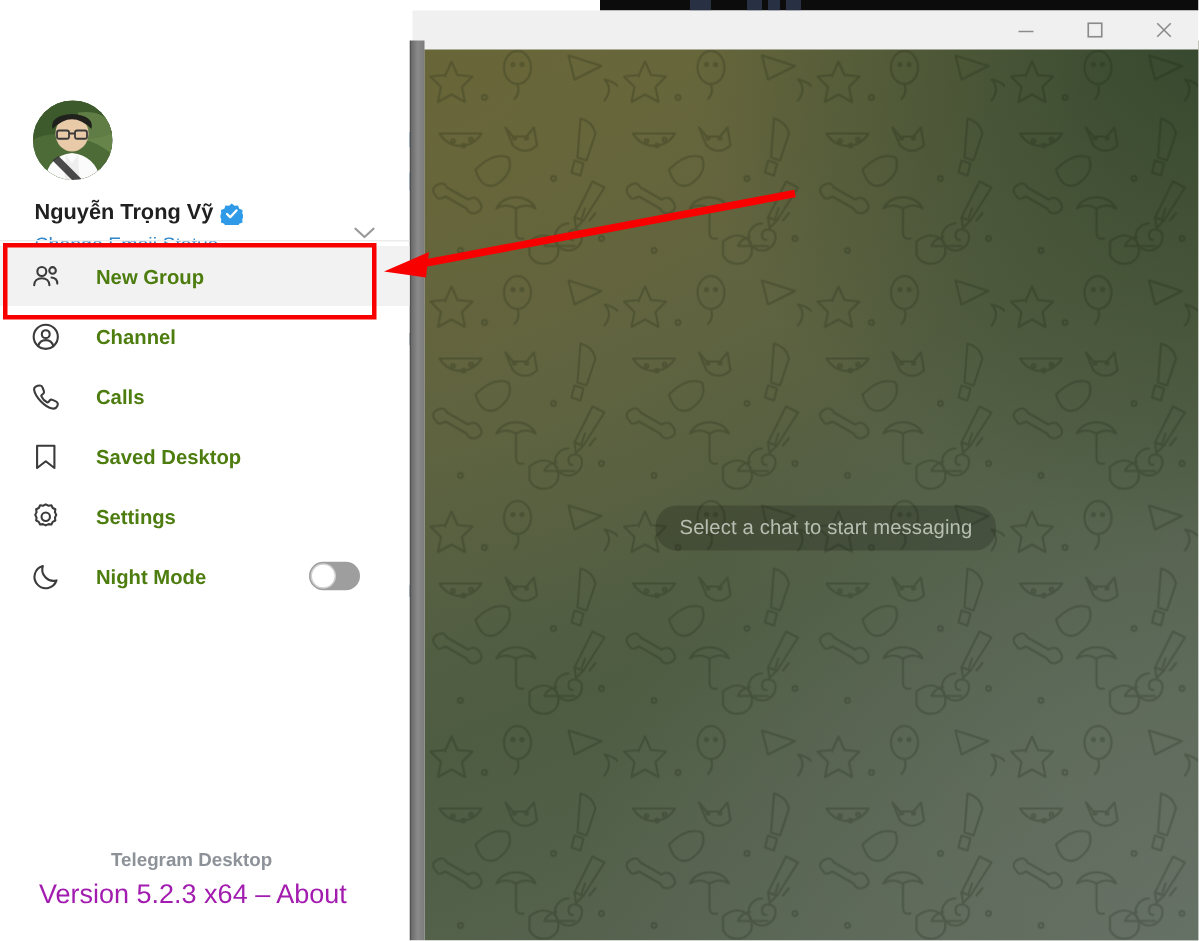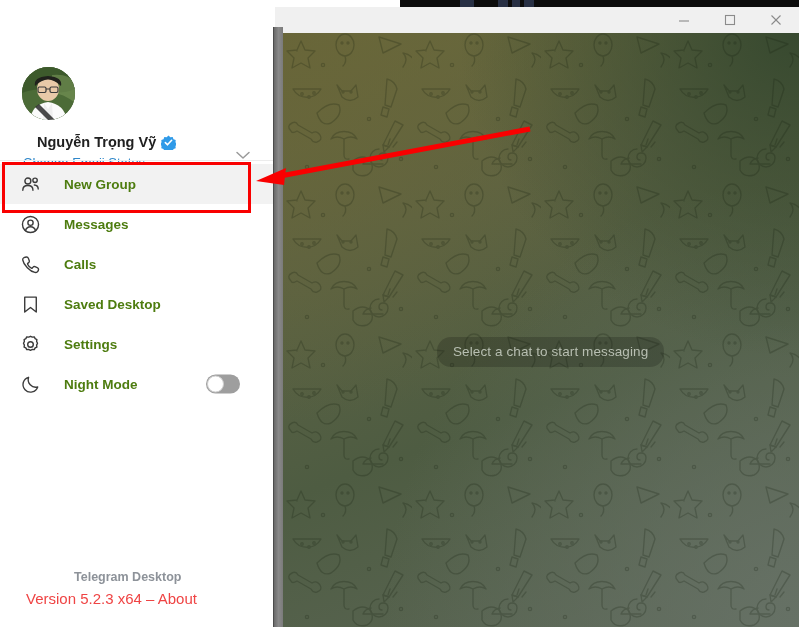--- a/index.html
+++ b/index.html
@@ -79,21 +79,21 @@
   }
 
   .profile { position: absolute; left: 0; top: 24px; width: 273px; height: 128px; }
   .avatar {
     position: absolute; left: 22px; top: 43px; width: 53px; height: 53px;
     border-radius: 50%; overflow: hidden;
     background: #3f5630;
   }
   .avatar svg { display: block; }
   .uname {
-    position: absolute; left: 37px; top: 110px;
+    position: absolute; left: 23px; top: 110px;
     font-size: 14.5px; font-weight: bold; color: #202020;
     display: flex; align-items: center; gap: 5px;
     white-space: nowrap;
   }
   .verified { display: inline-block; width: 15px; height: 15px; }
   .emoji-status {
     position: absolute; left: 23px; top: 131px;
     font-size: 13px; color: #2f87c9;
     white-space: nowrap;
   }
@@ -132,21 +132,21 @@
   }
   .toggle .knob {
     position: absolute; left: 1px; top: 1px; width: 17px; height: 17px;
     border-radius: 50%; background: #ffffff;
     border: 1px solid #cfcfcf;
   }
 
   
   .footer { position: absolute; left: 26px; bottom: 20px; }
   .footer .f1 { font-size: 12.5px; color: #8d9299; font-weight: 600; margin-bottom: 6px; margin-left: 48px; }
-  .footer .f2 { font-size: 15px; color: #ef4444; }
+  .footer .f2 { font-size: 18px; color: #a21caf; }
 
   
   .anno { position: absolute; inset: 0; pointer-events: none; }
   .hl-box {
     position: absolute; left: 2px; top: 162px; width: 249px; height: 51px;
     border: 3px solid #f90000;
   }
 </style>
 </head>
 <body>
@@ -304,21 +304,21 @@
 
 
         <div class="menu-row">
           <span class="menu-icon">
             <svg width="21" height="21" viewBox="0 0 24 24" fill="none" stroke="currentColor" stroke-width="1.6" stroke-linecap="round" stroke-linejoin="round">
               <circle cx="12" cy="12" r="9.2"></circle>
               <circle cx="12" cy="10" r="3"></circle>
               <path d="M6.2 19.2 c0.8 -3 3 -4.6 5.8 -4.6 s5 1.6 5.8 4.6"></path>
             </svg>
           </span>
-          <span class="menu-label">Messages</span>
+          <span class="menu-label">Channel</span>
         </div>
 
         <div class="menu-row">
           <span class="menu-icon">
             <svg width="21" height="21" viewBox="0 0 24 24" fill="none" stroke="currentColor" stroke-width="1.6" stroke-linecap="round" stroke-linejoin="round">
               <path d="M7.6 3.4 c1 0 1.6 0.5 2 1.6 l1 2.7 c0.3 0.9 0.1 1.6 -0.7 2.2 l-1 0.8
                        c-0.3 0.3 -0.4 0.6 -0.2 1 0.9 2 2.3 3.5 4.3 4.5 0.4 0.2 0.8 0.1 1 -0.2
                        l0.9 -1 c0.6 -0.8 1.3 -1 2.2 -0.6 l2.6 1.1 c1 0.4 1.5 1 1.5 2
                        0 2.3 -1.9 3.9 -4.2 3.5 C11.6 20 4 12.4 3.1 6.6 2.8 4.6 5.2 3.4 7.6 3.4 z"></path>
             </svg>

